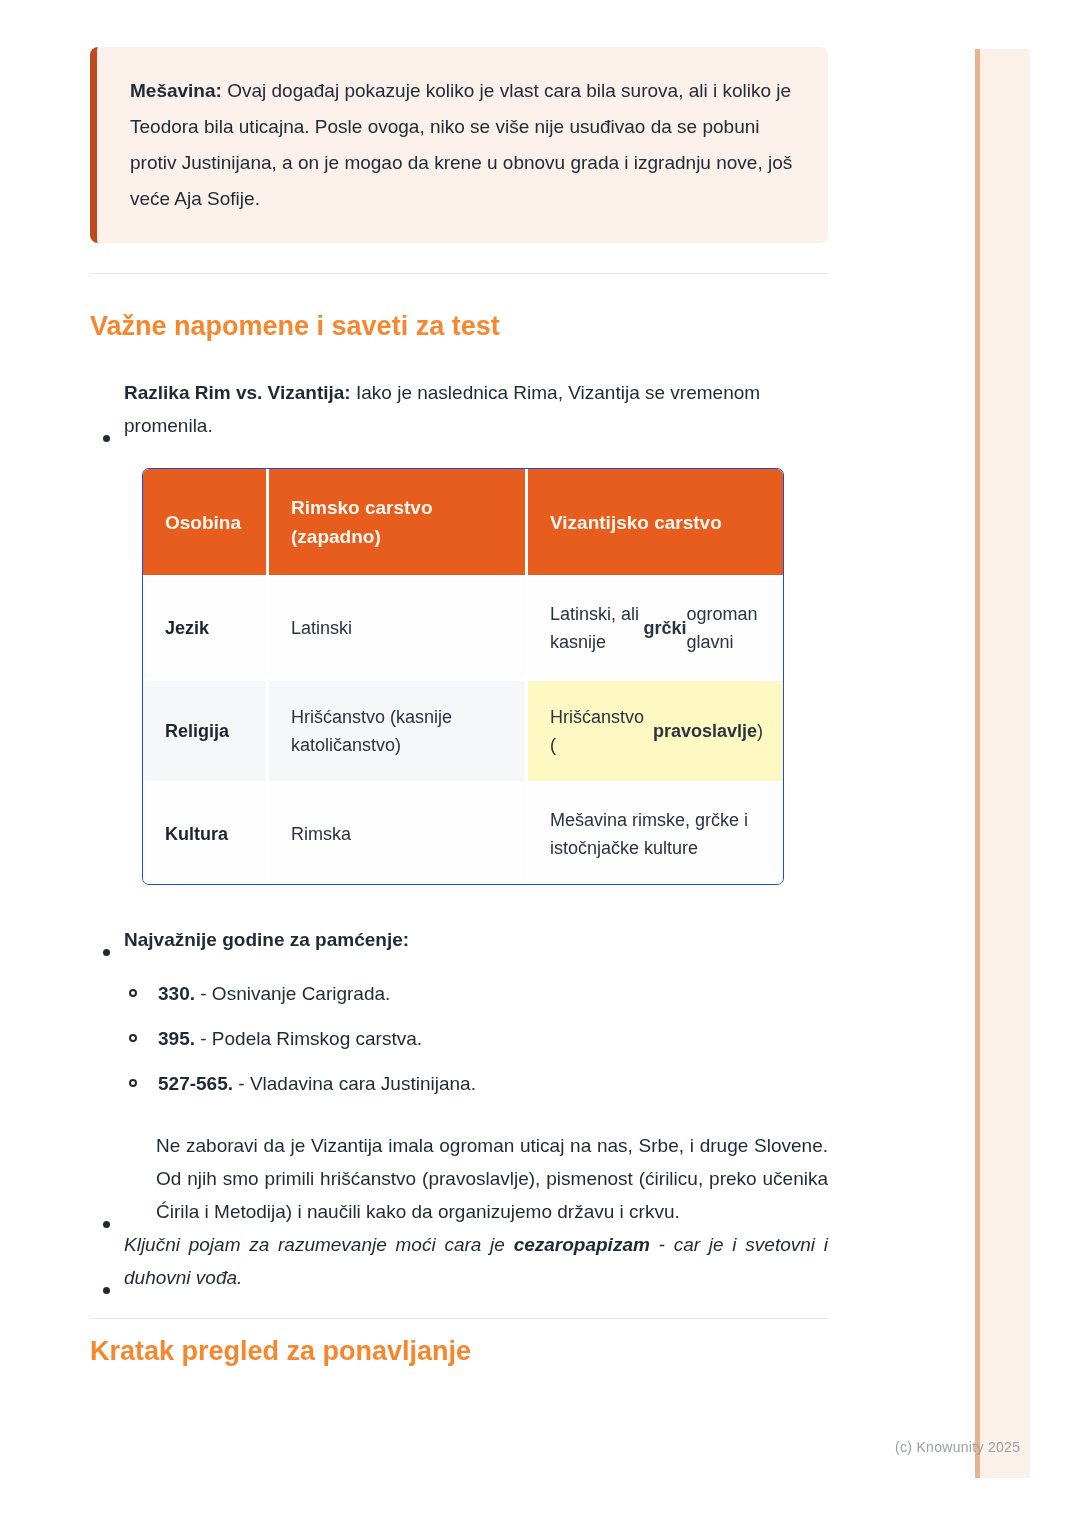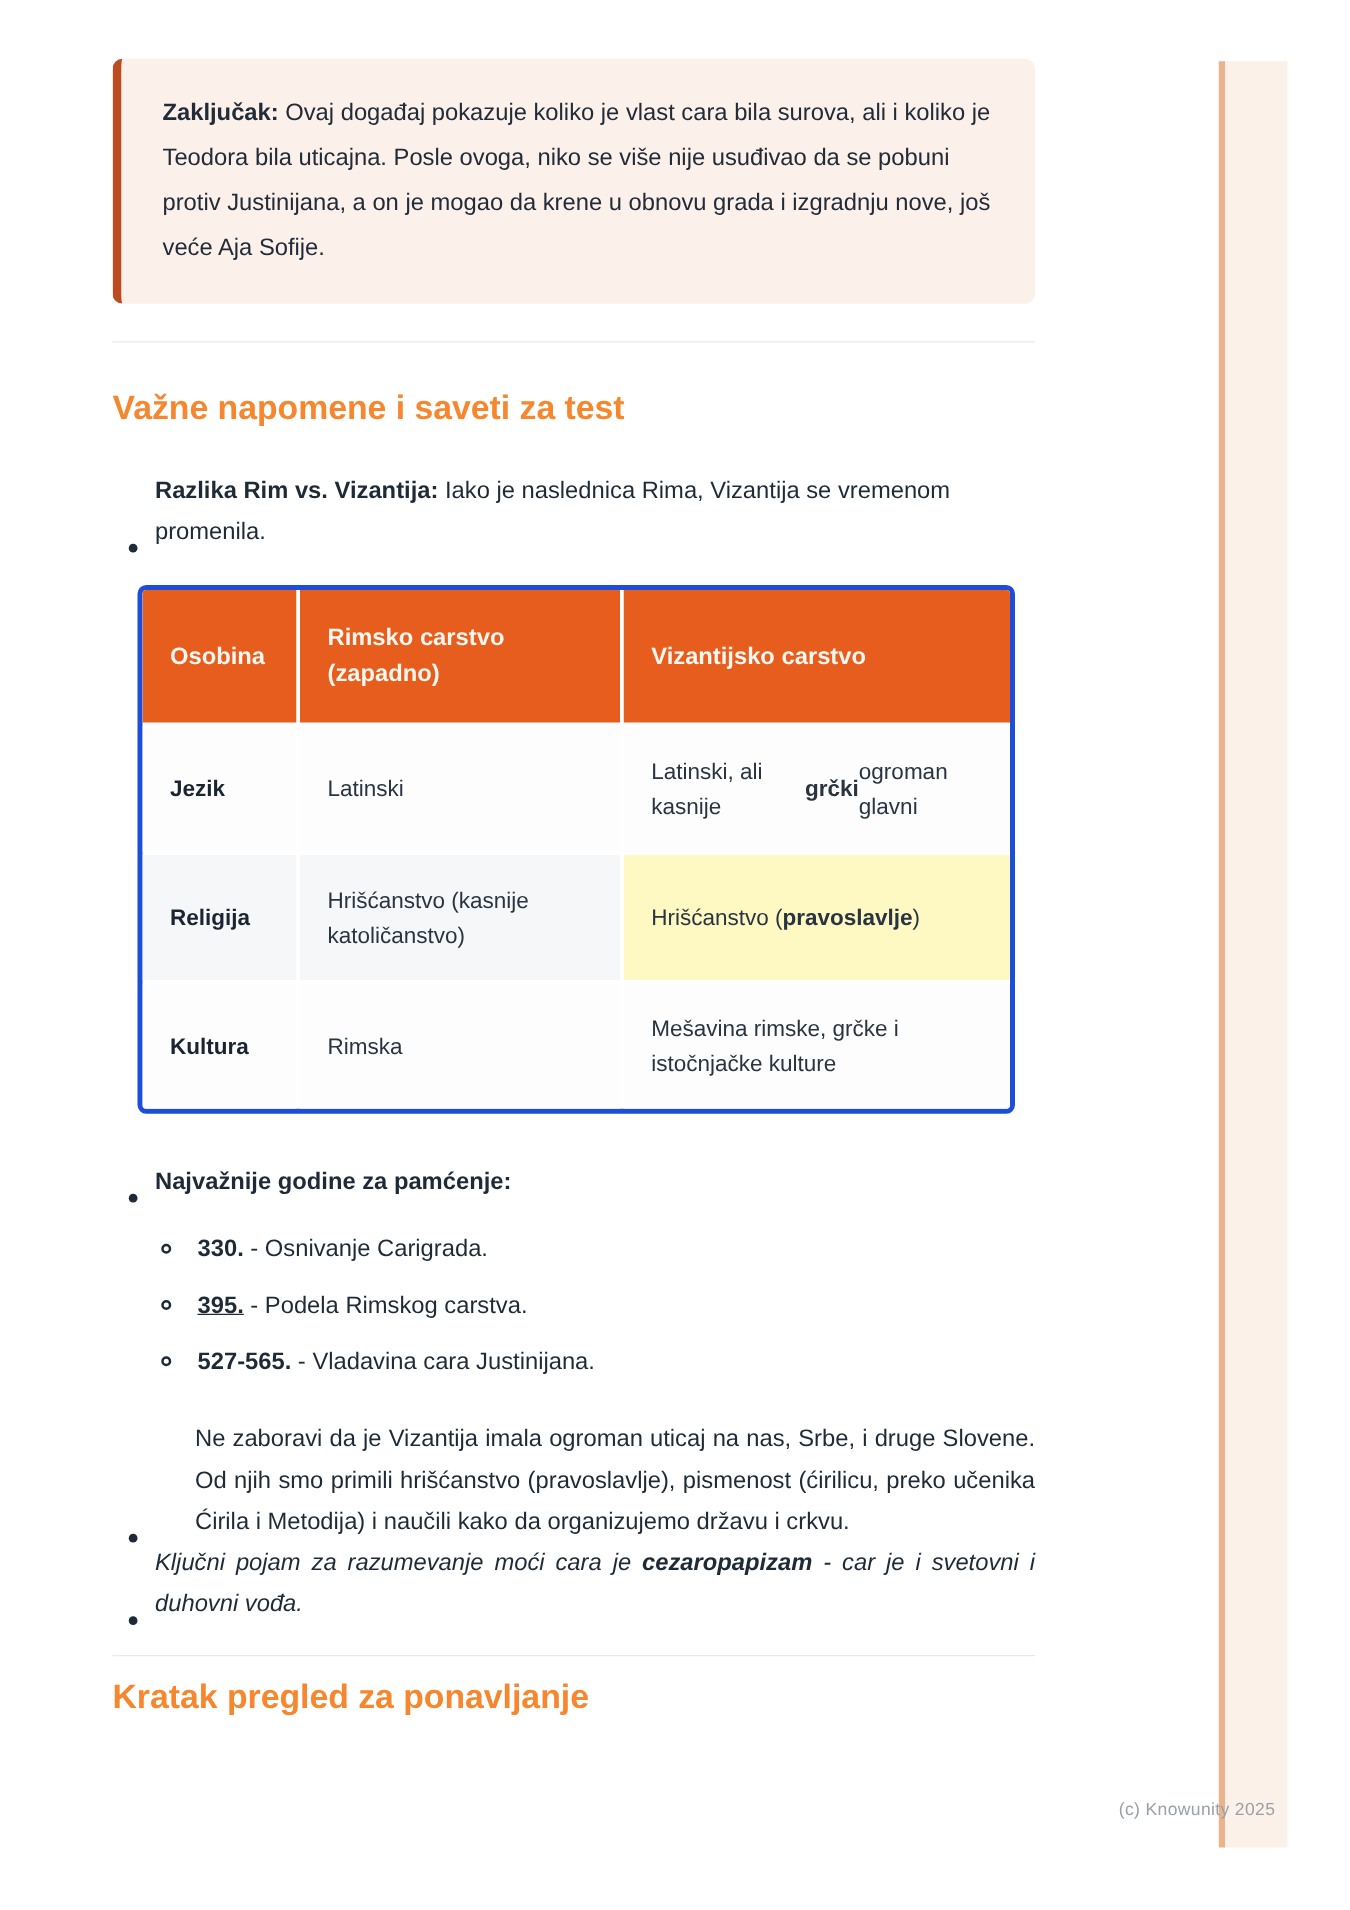--- a/index.html
+++ b/index.html
@@ -93,23 +93,23 @@
   }
   .subitem .stext {
     margin-left: 21px;
     font-size: 19px;
     line-height: 30px;
     color: #1f2a37;
   }
   
   .cmp-table {
     margin-top: 26px;
-    margin-left: 20px;
-    width: 702px;
-    border: 4px solid #1d4ed8;
+    margin-left: 52px;
+    width: 642px;
+    border: 1px solid #1d4ed8;
     border-radius: 7px;
     background: #ffffff;
     overflow: hidden;
     display: grid;
     grid-template-columns: 123px 256px 1fr;
     gap: 3px;
   }
   .cmp-table .cell {
     display: flex;
     align-items: center;
@@ -164,21 +164,21 @@
 <body>
 
 <div class="page">
 
   <div class="strip-line"></div>
   <div class="strip-fill"></div>
 
   <div class="content">
 
     <div class="callout">
-      <p><span style="font-weight: 700;">Zaključak:</span><span> Ovaj događaj pokazuje koliko je vlast cara bila surova, ali i koliko je Teodora bila uticajna. Posle ovoga, niko se više nije usuđivao da se pobuni protiv Justinijana, a on je mogao da krene u obnovu grada i izgradnju nove, još veće Aja Sofije.</span></p>
+      <p><span style="font-weight: 700;">Mešavina:</span><span> Ovaj događaj pokazuje koliko je vlast cara bila surova, ali i koliko je Teodora bila uticajna. Posle ovoga, niko se više nije usuđivao da se pobuni protiv Justinijana, a on je mogao da krene u obnovu grada i izgradnju nove, još veće Aja Sofije.</span></p>
     </div>
 
     <hr class="divider divider-1">
 
     <h1 class="h1-notes">Važne napomene i saveti za test</h1>
 
     <div class="bullet bullet-1">
       <span class="dot"></span>
       <p class="btext"><span style="font-weight: 700;">Razlika Rim vs. Vizantija:</span><span> Iako je naslednica Rima, Vizantija se vremenom promenila.</span></p>
     </div>
@@ -222,21 +222,21 @@
       <p class="btext"><span style="font-weight: 700;">Najvažnije godine za pamćenje:</span></p>
     </div>
 
     <div class="sublist">
       <div class="subitem">
         <span class="circle"></span>
         <p class="stext"><span style="font-weight: 700;">330.</span><span> - Osnivanje Carigrada.</span></p>
       </div>
       <div class="subitem">
         <span class="circle"></span>
-        <p class="stext"><span style="font-weight: 700; text-decoration: underline;">395.</span><span> - Podela Rimskog carstva.</span></p>
+        <p class="stext"><span style="font-weight: 700;">395.</span><span> - Podela Rimskog carstva.</span></p>
       </div>
       <div class="subitem">
         <span class="circle"></span>
         <p class="stext"><span style="font-weight: 700;">527-565.</span><span> - Vladavina cara Justinijana.</span></p>
       </div>
     </div>
 
     <div class="bullet bullet-3">
       <span class="dot"></span>
       <p class="btext"><span>Ne zaboravi da je Vizantija imala ogroman uticaj na nas, Srbe, i druge Slovene. Od njih smo primili hrišćanstvo (pravoslavlje), pismenost (ćirilicu, preko učenika Ćirila i Metodija) i naučili kako da organizujemo državu i crkvu.</span></p>

